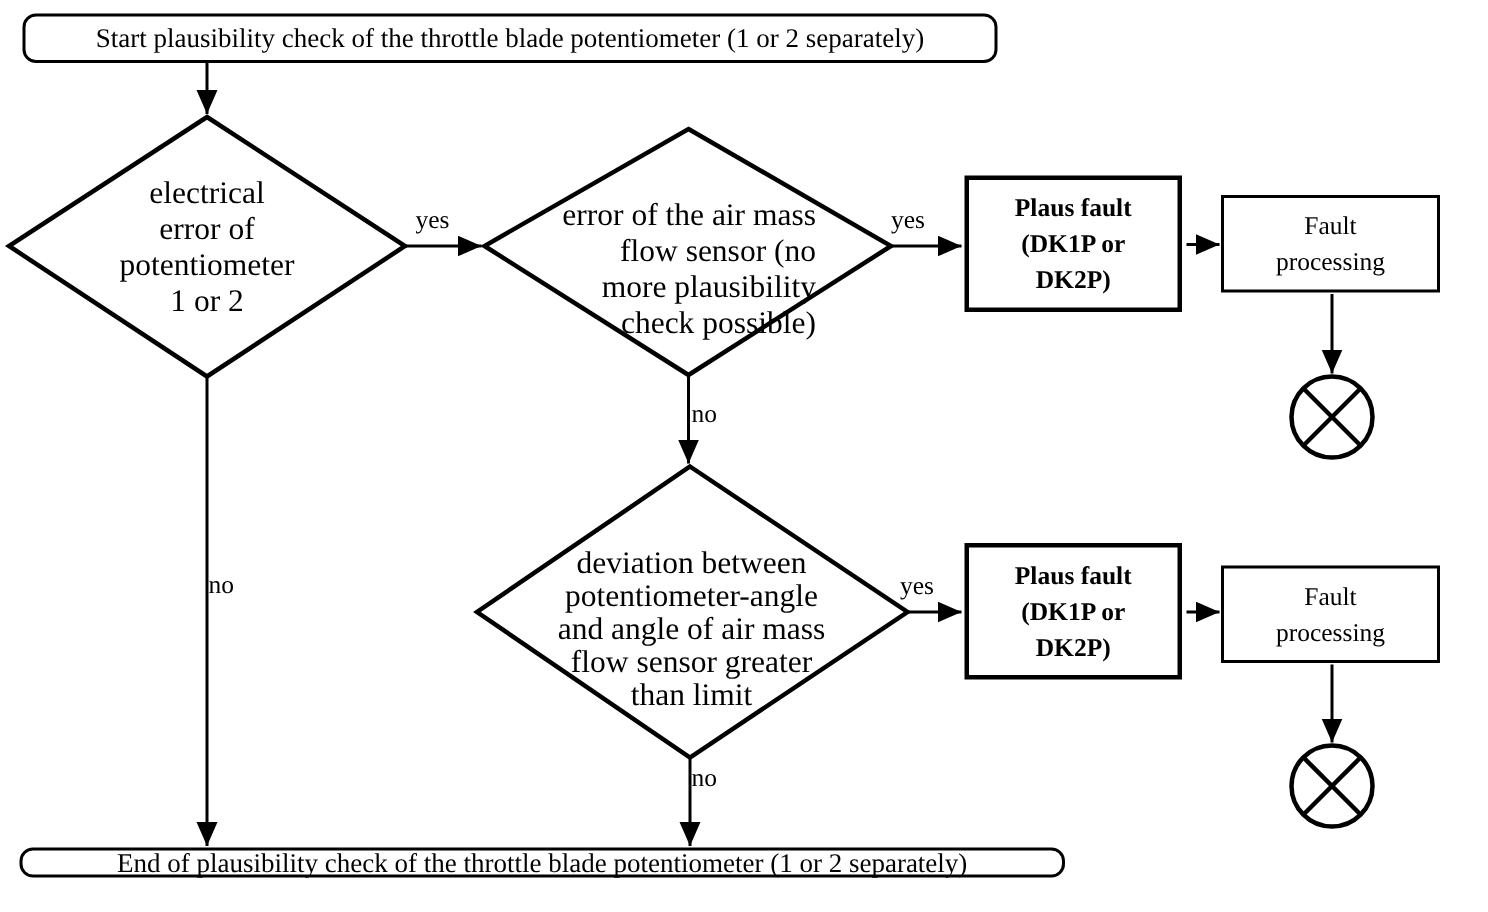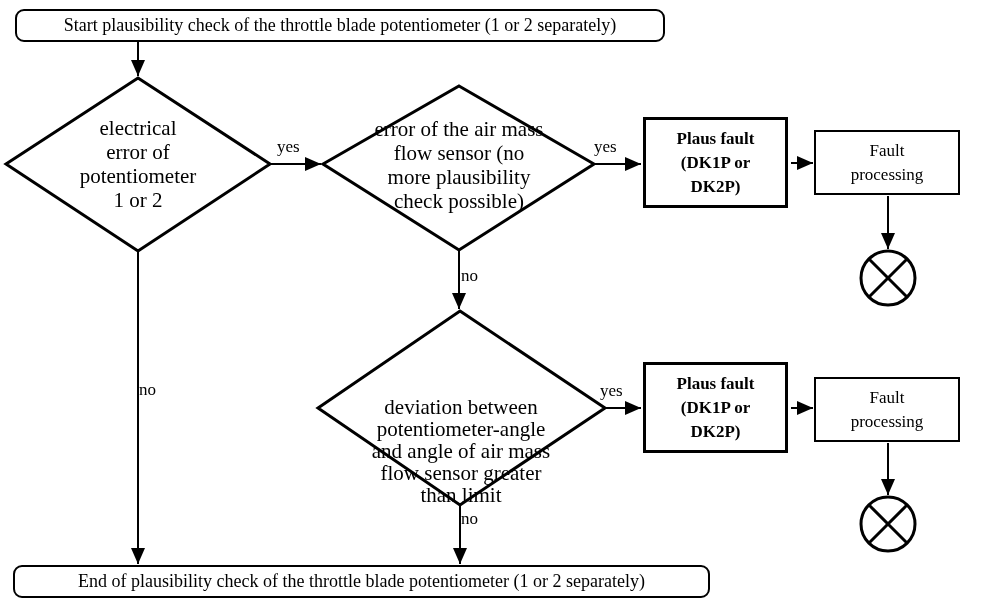--- a/index.html
+++ b/index.html
@@ -67,33 +67,33 @@
 
     <g stroke="#000" stroke-width="3" fill="none">
       <circle cx="888" cy="524" r="27"></circle>
       <line x1="869" y1="505" x2="907" y2="543"></line>
       <line x1="907" y1="505" x2="869" y2="543"></line>
     </g>
   </svg>
 
   <div class="node terminator" style="left:15px; top:9px; width:650px; height:33px;">Start plausibility check of the throttle blade potentiometer (1 or 2 separately)</div>
 
-  <div class="node terminator" style="left:13px; top:565px; width:697px; height:33px;">End of plausibility check of the throttle blade potentiometer (1 or 2 separately)</div>
+  <div class="node terminator" style="left:13px; top:565px; width:697px; height:20px;">End of plausibility check of the throttle blade potentiometer (1 or 2 separately)</div>
 
   <div class="dtext" style="left:63px; top:116px; width:150px;">electrical
 error of
 potentiometer
 1 or 2</div>
 
-  <div class="dtext" style="left:374px; top:117px; width:170px;">error of the air mass
+  <div class="dtext" style="left:374px; top:131px; width:170px;text-align:right;">error of the air mass
 flow sensor (no
 more plausibility
 check possible)</div>
 
-  <div class="dtext" style="left:371px; top:364px; width:180px; line-height:22px;margin-top:32px;">deviation between
+  <div class="dtext" style="left:371px; top:364px; width:180px; line-height:22px;">deviation between
 potentiometer-angle
 and angle of air mass
 flow sensor greater
 than limit</div>
 
   <div class="node process thick" style="left:643px; top:117px; width:145px; height:91px;">Plaus fault
 (DK1P or
 DK2P)</div>
 
   <div class="node process" style="left:814px; top:130px; width:146px; height:65px;">Fault

